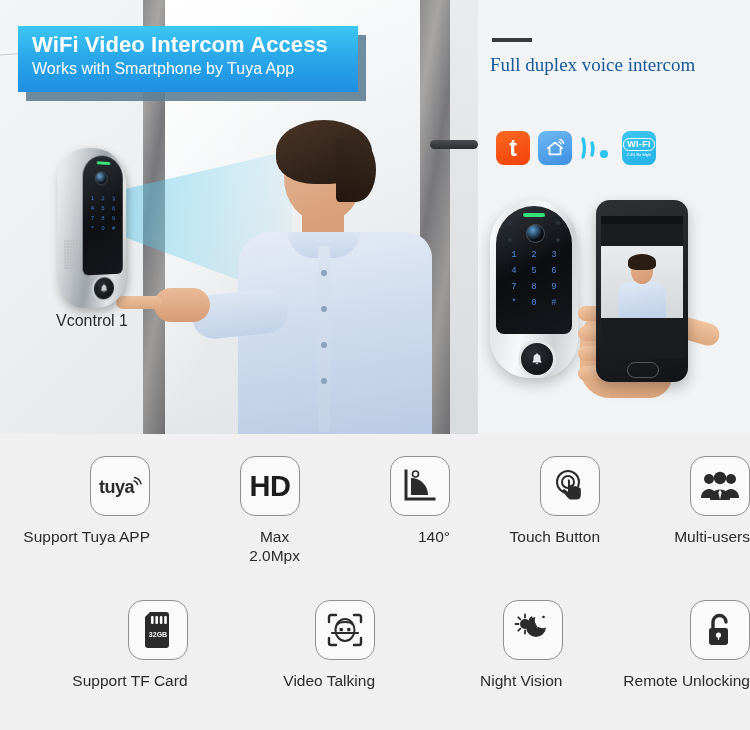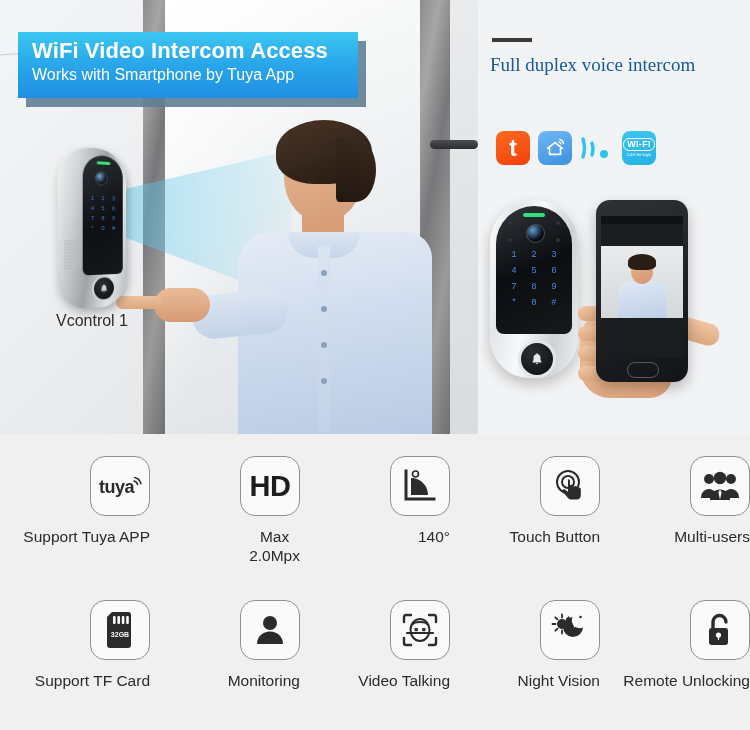--- a/index.html
+++ b/index.html
@@ -80,21 +80,21 @@
                repeating-linear-gradient(90deg,#b9bdc0 0 1px,transparent 1px 3px);
     opacity:.85;}
   .dev-bell{position:absolute;left:36px;top:128px;width:22px;height:22px;border-radius:50%;
     background:radial-gradient(circle at 38% 32%,#2a2d31,#0c0e10);
     border:2px solid #d2d5d8;display:flex;align-items:center;justify-content:center;}
   .dev-bell svg{width:10px;height:10px;}
   .dev-label{position:absolute;left:22px;top:312px;width:140px;text-align:center;color:#2c2c2c;
     font-size:16px;}
 
   
-  .banner-wrap{position:absolute;left:18px;top:32px;}
+  .banner-wrap{position:absolute;left:18px;top:26px;}
   .banner-shadow{position:absolute;left:8px;top:9px;width:340px;height:66px;background:#5f7f95;opacity:.9;}
   .banner{position:relative;width:340px;height:66px;padding:6px 12px 0 14px;box-sizing:border-box;
     background:linear-gradient(180deg,#3cc7f2 0%,#2aa7ea 48%,#1f8fe2 100%);color:#ffffff;}
   .banner .l1{font-size:22px;font-weight:bold;line-height:26px;letter-spacing:.1px;}
   .banner .l2{font-size:16px;line-height:21px;}
 
   
   .rule{position:absolute;left:492px;top:38px;width:40px;height:4px;background:#3b3b3b;}
   .rhead{position:absolute;left:490px;top:52px;width:250px;color:#15599c;
     font-family:"Liberation Serif", serif;font-size:19px;line-height:25px;}
@@ -391,29 +391,20 @@
             <rect x="8" y="5" width="2.6" height="8" rx="1" fill="#fafafa"></rect>
             <rect x="12.4" y="5" width="2.6" height="8" rx="1" fill="#fafafa"></rect>
             <rect x="16.8" y="5" width="2.6" height="8" rx="1" fill="#fafafa"></rect>
             <rect x="21.2" y="5" width="2.6" height="8" rx="1" fill="#fafafa"></rect>
             <text x="15" y="26" text-anchor="middle" font-family="Liberation Sans, sans-serif" font-size="7" font-weight="bold" fill="#fafafa">32GB</text>
           </svg>
         </div>
         <div class="flabel">Support TF Card</div>
       </div>
 
-      <div class="fcell">
-        <div class="tile">
-          <svg width="32" height="32" viewBox="0 0 32 32">
-            <circle cx="16" cy="9" r="7" fill="#2b2b2b"></circle>
-            <path d="M3 30c0-7.5 5.8-12.5 13-12.5S29 22.5 29 30z" fill="#2b2b2b"></path>
-          </svg>
-        </div>
-        <div class="flabel">Monitoring</div>
-      </div>
 
       <div class="fcell">
         <div class="tile">
           <svg width="38" height="36" viewBox="0 0 38 36">
             <path d="M3 10V5a2 2 0 012-2h5M35 10V5a2 2 0 00-2-2h-5M3 26v5a2 2 0 002 2h5M35 26v5a2 2 0 01-2 2h-5" fill="none" stroke="#2b2b2b" stroke-width="2.4" stroke-linecap="round"></path>
             <ellipse cx="19" cy="18" rx="9.5" ry="11" fill="none" stroke="#2b2b2b" stroke-width="2"></ellipse>
             <path d="M11 13c2-4 14-4 16 0" fill="none" stroke="#2b2b2b" stroke-width="2"></path>
             <rect x="13.6" y="16" width="3.2" height="3.2" fill="#2b2b2b"></rect>
             <rect x="21.2" y="16" width="3.2" height="3.2" fill="#2b2b2b"></rect>
             <path d="M6 21h26" stroke="#2b2b2b" stroke-width="2.2" stroke-linecap="round"></path>

